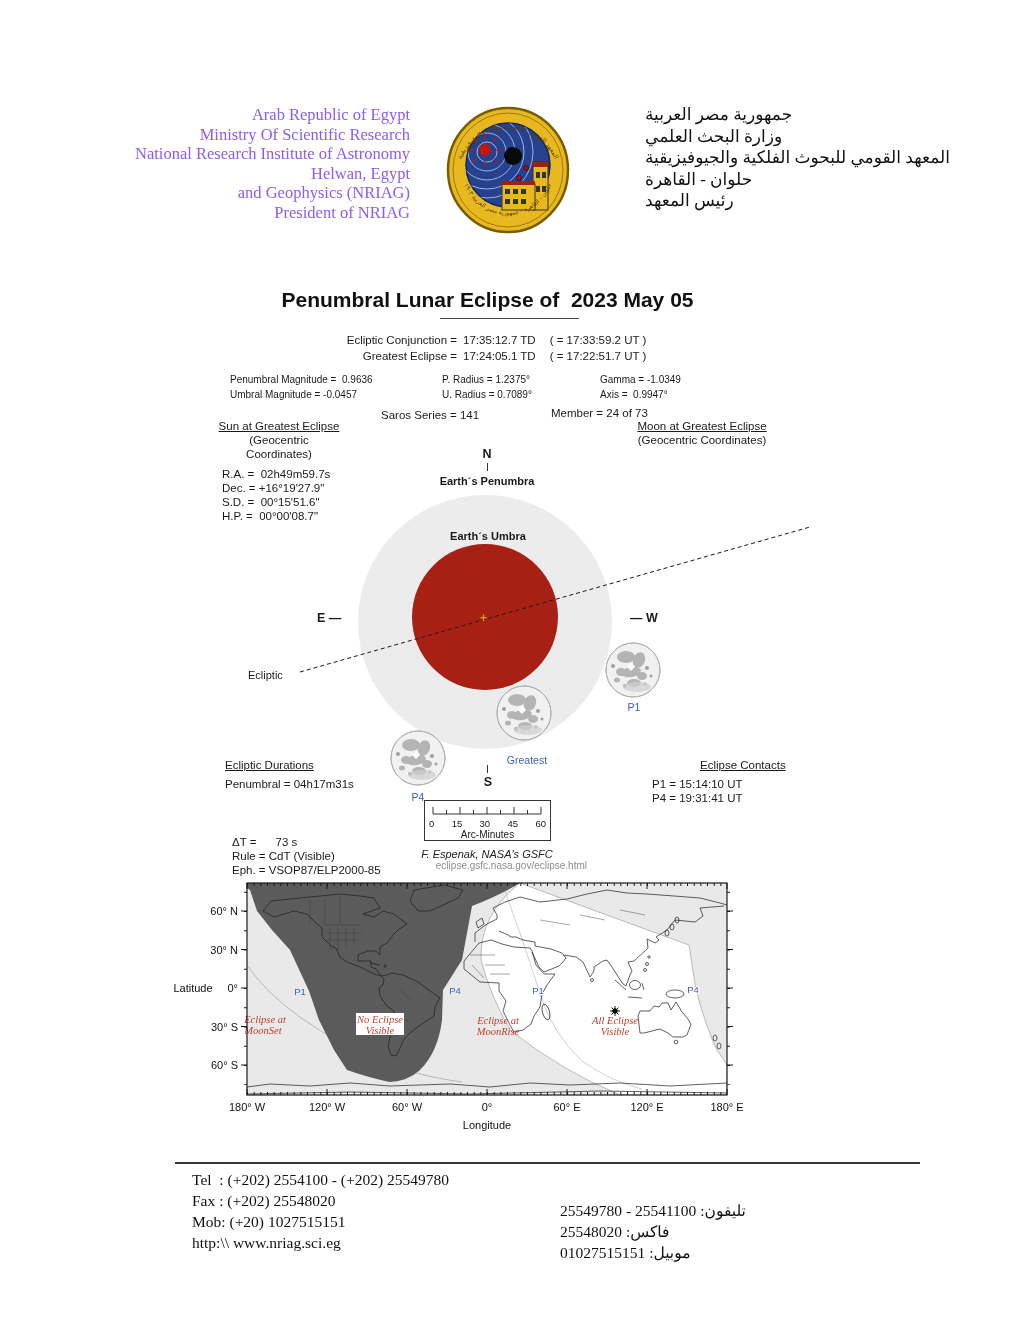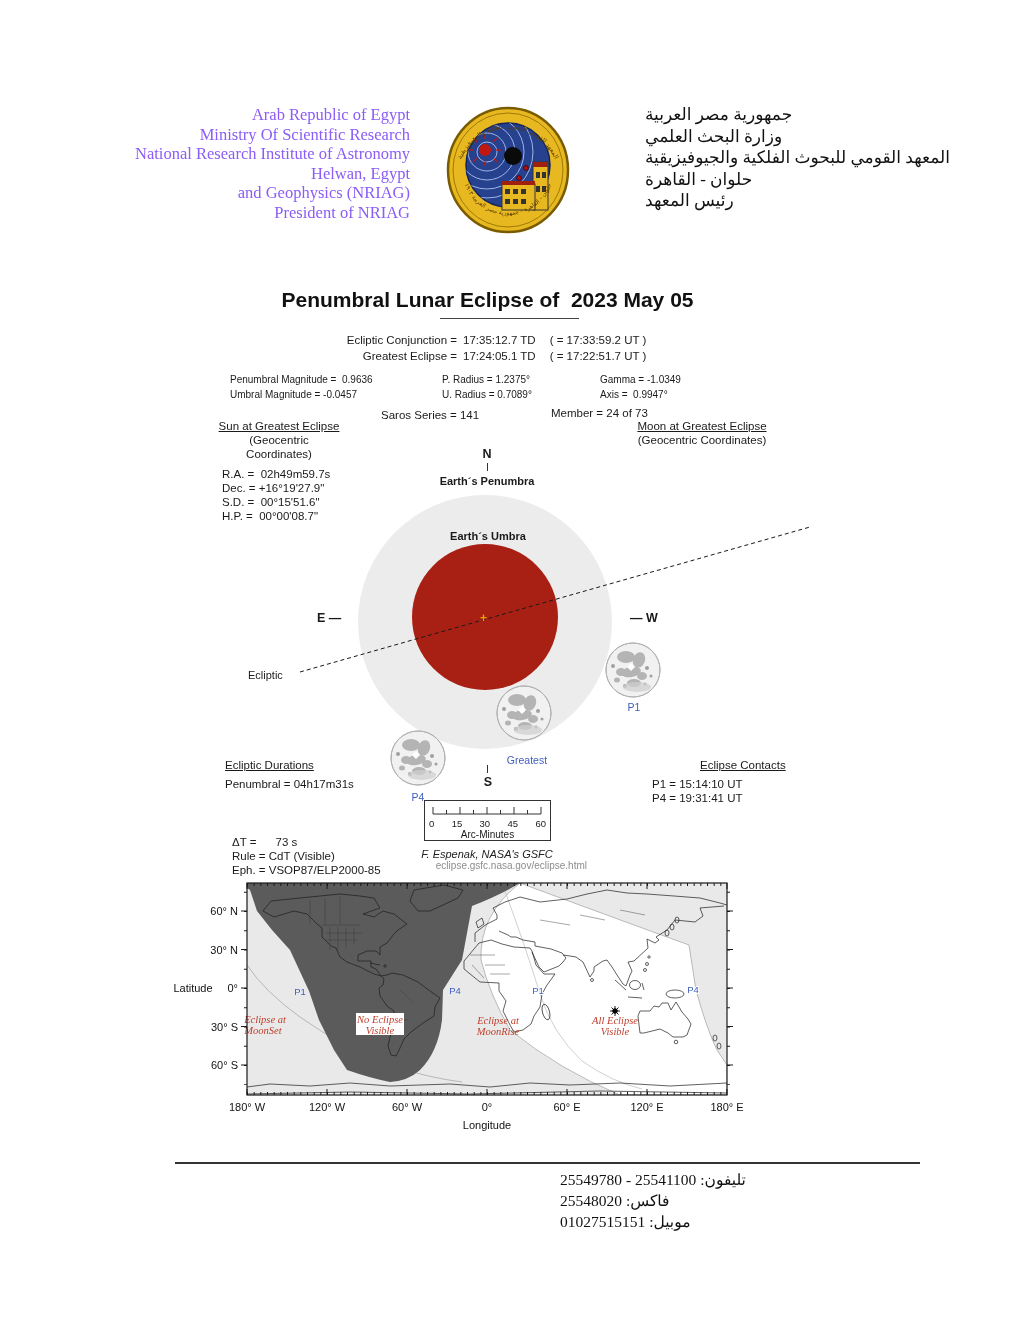--- a/index.html
+++ b/index.html
@@ -23,21 +23,21 @@
   .bluet{color:#4060c0;font-size:10.5px;text-align:center;}
   .bold{font-weight:bold;}
   .tick-v{width:1px;height:8px;background:#333;}
   .circle{border-radius:50%;}
   .scalebox{left:424px;top:800px;width:127px;height:41px;border:1px solid #333;box-sizing:border-box;}
   .scale-nums{display:flex;justify-content:space-between;padding:0 4px;font-size:9.5px;margin-top:-2px;}
   .scale-unit{text-align:center;font-size:10px;margin-top:0px;}
   .credit1{font-style:italic;font-size:11px;color:#222;}
   .credit2{font-size:10px;color:#8d8d8d;text-align:right;}
   .f-left{left:192px;top:1169px;font-size:15.5px;line-height:21px;font-family:"Liberation Serif",serif;color:#111;}
-  .f-right{left:560px;top:1169px;width:360px;font-size:15.5px;line-height:21px;font-family:"Liberation Serif",serif;color:#111;text-align:right;}
+  .f-right{left:560px;top:1200px;width:360px;font-size:15.5px;line-height:21px;font-family:"Liberation Serif",serif;color:#111;text-align:right;}
   .f-right .r{direction:rtl;text-align:left;unicode-bidi:plaintext;}
   .footrule{left:175px;top:1162px;width:745px;height:2px;background:#333;}
 </style>
 </head>
 <body>
 
 <div class="page">
 
   <div class="abs hdr-en">
     <div>Arab Republic of Egypt</div>
@@ -371,19 +371,25 @@
       <text x="257" y="241" text-anchor="middle">60° W</text>
       <text x="337" y="241" text-anchor="middle">0°</text>
       <text x="417" y="241" text-anchor="middle">60° E</text>
       <text x="497" y="241" text-anchor="middle">120° E</text>
       <text x="577" y="241" text-anchor="middle">180° E</text>
       <text x="337" y="259" text-anchor="middle">Longitude</text>
     </g>
   </svg>
 
   <div class="abs footrule"></div>
+  <div class="abs f-left">
+    <div class="pre">Tel  : (+202) 2554100 - (+202) 25549780</div>
+    <div class="pre">Fax : (+202) 25548020</div>
+    <div class="pre">Mob: (+20) 1027515151</div>
+    <div class="pre">http:\\ www.nriag.sci.eg</div>
+  </div>
   <div class="abs f-right">
     <div class="r"><span>تليفون:</span> <span dir="ltr">25549780 - 25541100</span></div>
     <div class="r"><span>فاكس:</span> <span dir="ltr">25548020</span></div>
     <div class="r"><span>موبيل:</span> <span dir="ltr">01027515151</span></div>
   </div>
 
 </div>
 
 </body></html>

